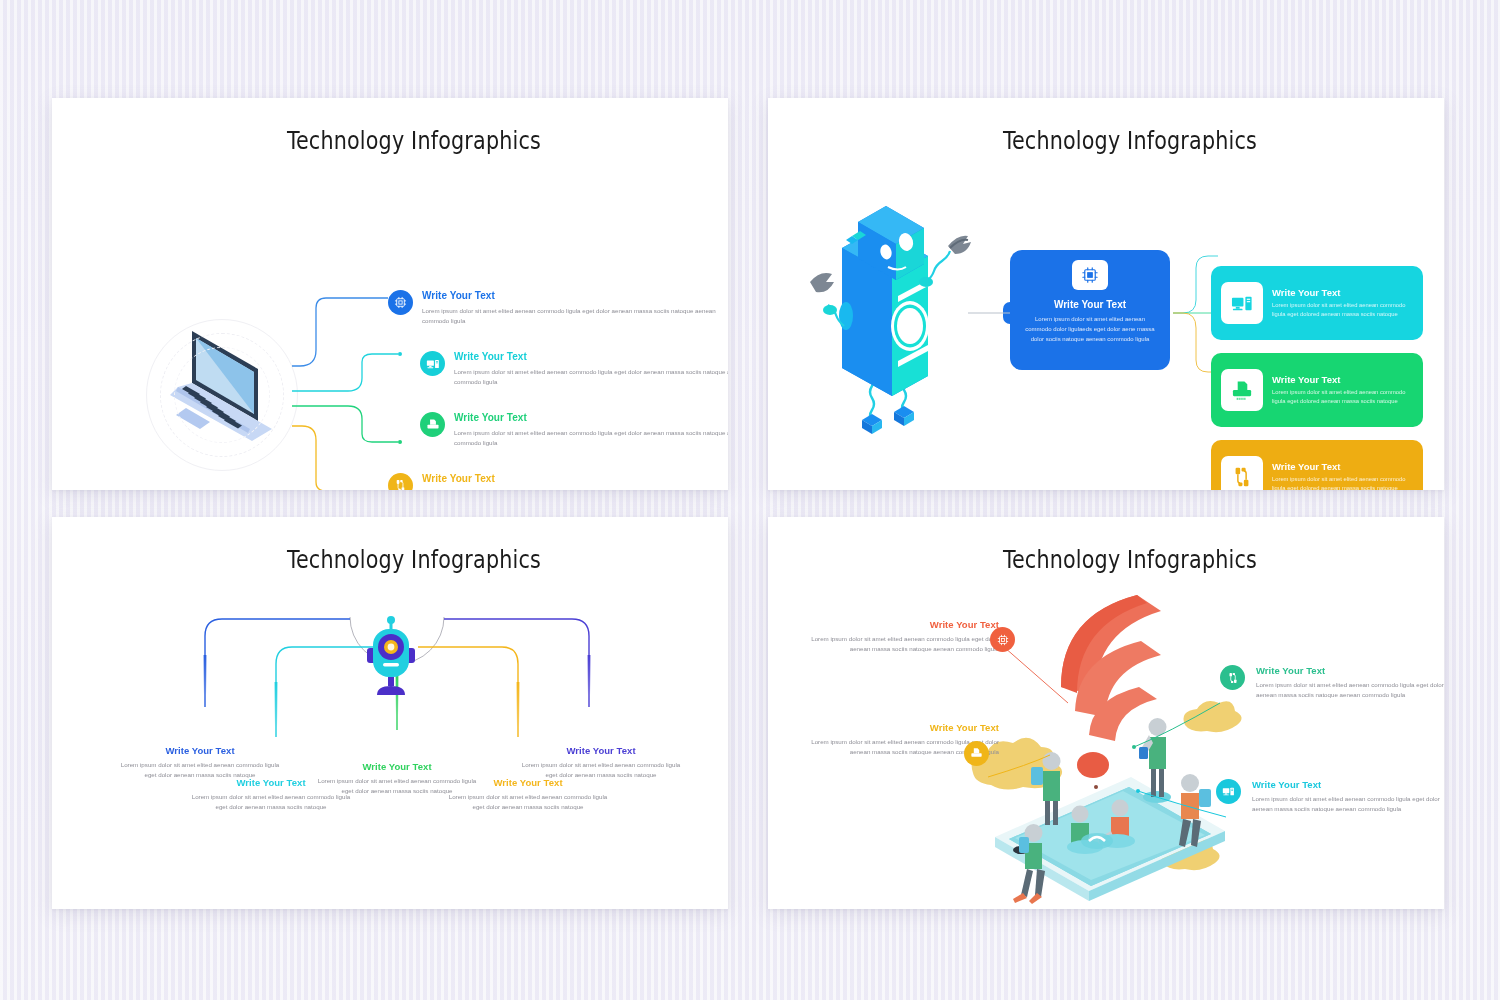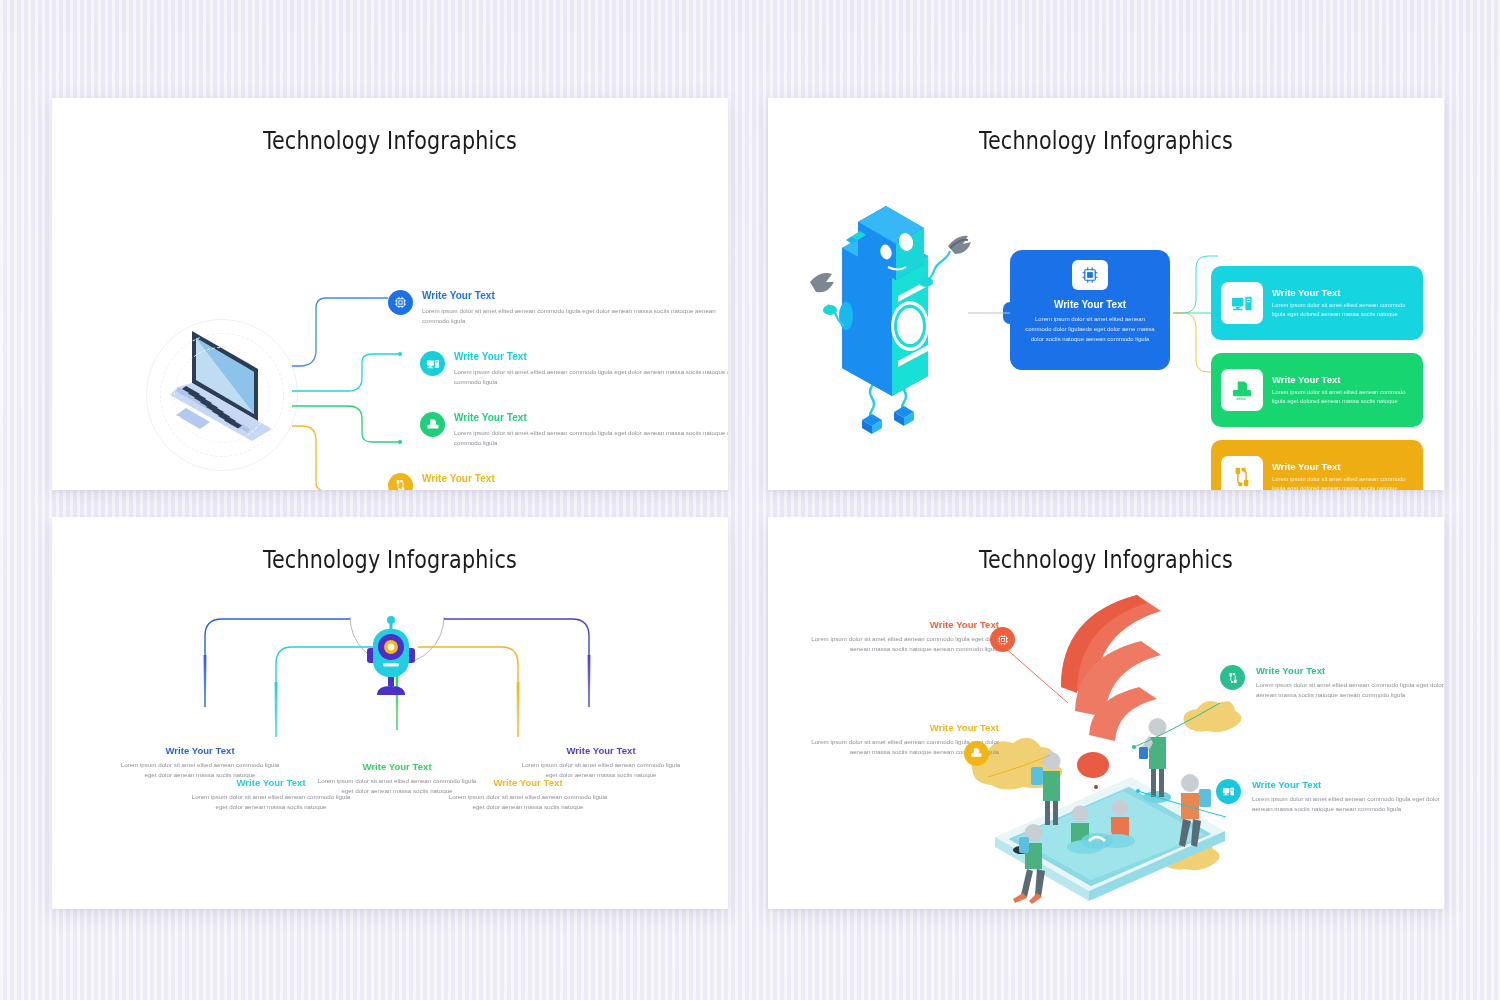--- a/index.html
+++ b/index.html
@@ -11,20 +11,21 @@
       linear-gradient(180deg, #ecebf5 0%, #f1f0f8 35%, #eeedf6 70%, #f0eff7 100%);
     position: relative;
   }
   .board { position: absolute; inset: 0; }
 
   .slide {
     position: absolute;
     background: #ffffff;
     box-shadow: 0 5px 18px rgba(120,115,150,0.16), 0 1px 3px rgba(120,115,150,0.10);
     overflow: hidden;
+    padding-left: 24px;
   }
   #slide1 { left: 52px;  top: 98px;  width: 676px; height: 392px; }
   #slide2 { left: 768px; top: 98px;  width: 676px; height: 392px; }
   #slide3 { left: 52px;  top: 517px; width: 676px; height: 392px; }
   #slide4 { left: 768px; top: 517px; width: 676px; height: 392px; }
 
   .slide-title {
     position: absolute;
     top: 28px;
     width: 100%;

